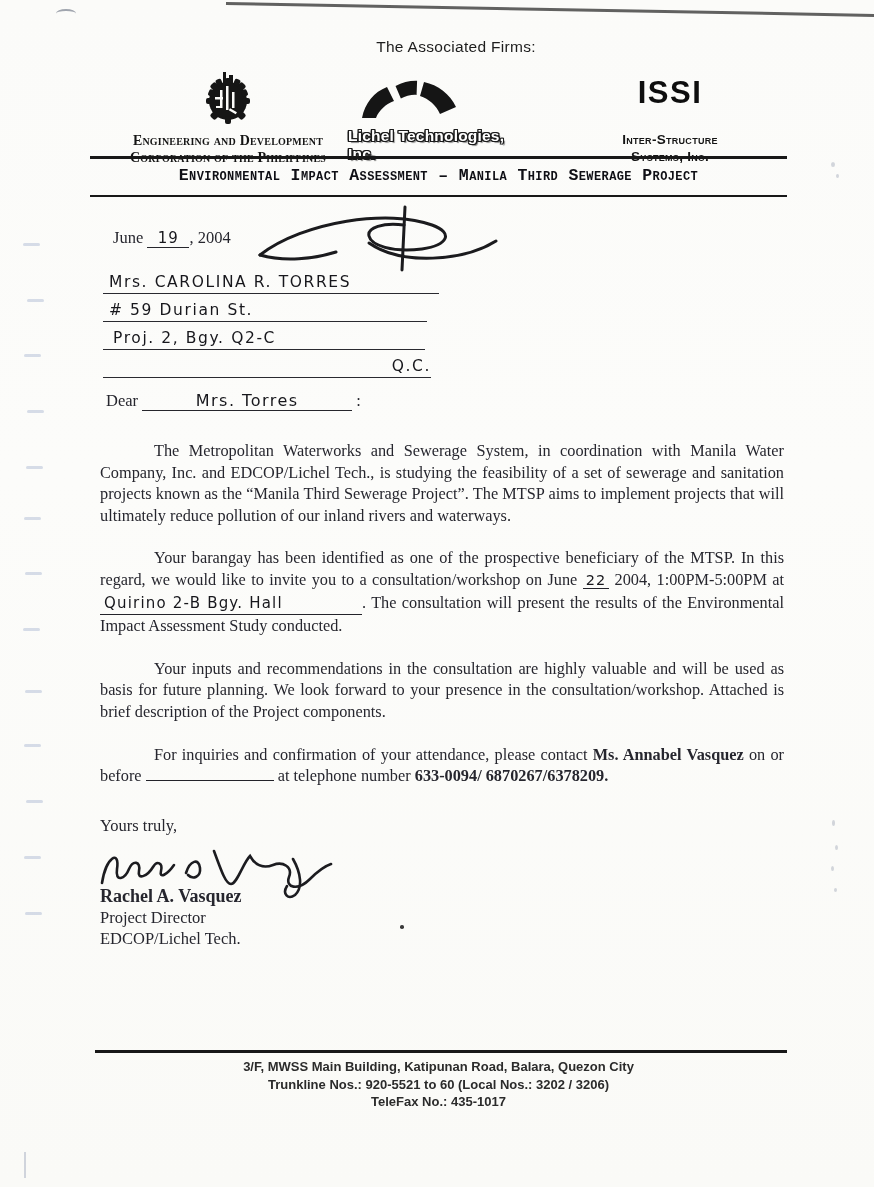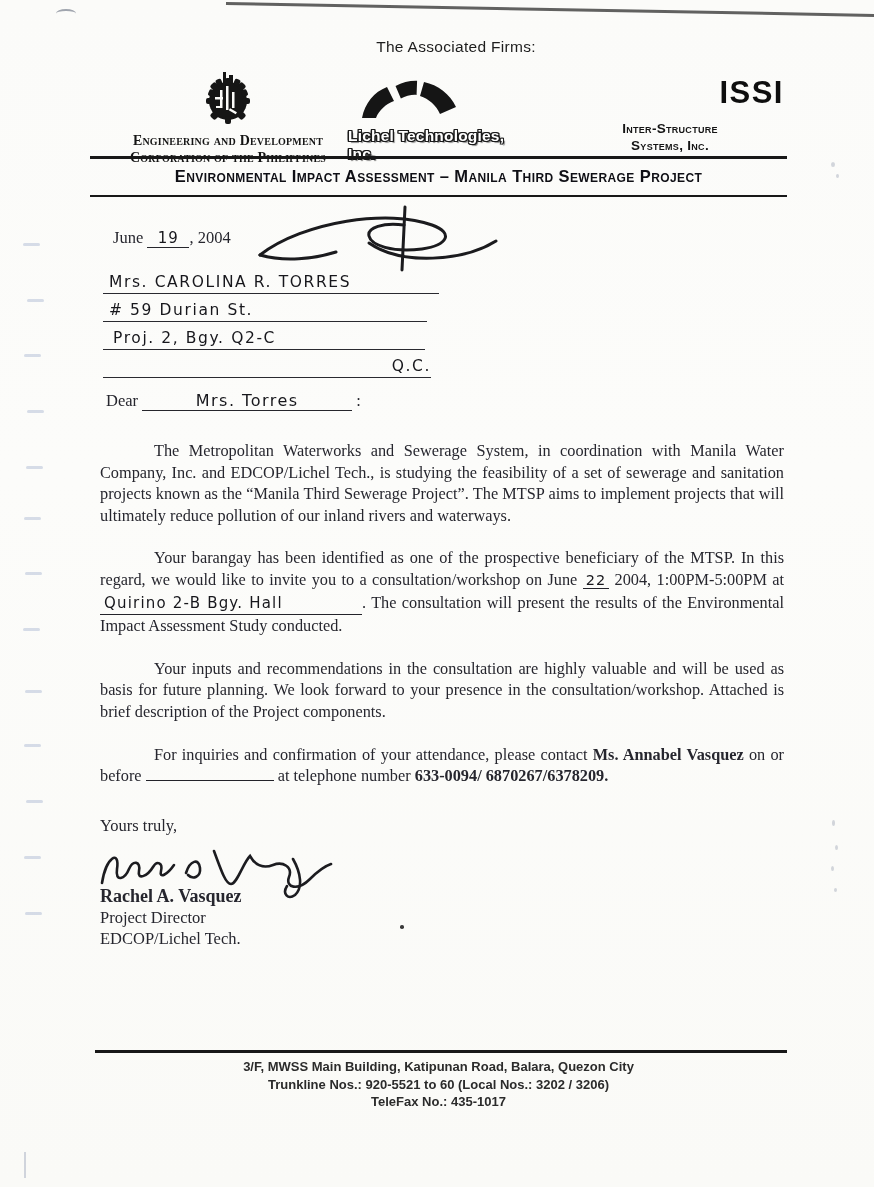--- a/index.html
+++ b/index.html
@@ -28,28 +28,28 @@
   .org-name{margin-top:5px; font-family:"Liberation Serif", serif; font-weight:bold;
     font-variant:small-caps; font-size:14px; line-height:16.5px; color:#141414; letter-spacing:.2px;}
   .lichel{position:absolute; top:72px; left:348px; width:176px; text-align:left;}
   .lichel-name{margin-top:1px; font-family:"Liberation Sans", sans-serif; font-weight:bold;
     font-size:15.5px; letter-spacing:.2px; color:#fff;
     text-shadow:-1.2px -1.2px 0 #1b1b1b,1.2px -1.2px 0 #1b1b1b,-1.2px 1.2px 0 #1b1b1b,
       1.2px 1.2px 0 #1b1b1b,0 -1.2px 0 #1b1b1b,0 1.2px 0 #1b1b1b,-1.2px 0 0 #1b1b1b,
       1.2px 0 0 #1b1b1b,2px 2.2px 1px #8a8a8a;}
   .issi{position:absolute; top:78px; left:556px; width:228px; text-align:center;
     font-family:"Liberation Sans", sans-serif;}
-  .issi-acronym{font-size:31px; font-weight:bold; letter-spacing:1.5px; line-height:30px; color:#0e0e0e;text-align:right;}
-  .issi-name{margin-top:13px; font-weight:bold; font-variant:small-caps; font-size:13.5px;
+  .issi-acronym{font-size:31px; font-weight:bold; letter-spacing:1.5px; line-height:30px; color:#0e0e0e;}
+  .issi-name{margin-top:24px; font-weight:bold; font-variant:small-caps; font-size:13.5px;
     line-height:16.5px; color:#141414; letter-spacing:.3px;}
   .rule{position:absolute; left:90px; width:697px; background:#181818;}
   .rule1{top:156px; height:3px;}
   .rule2{top:195px; height:2px;}
   .banner{position:absolute; top:157px; left:90px; width:697px; height:50px; line-height:38px;
-    text-align:center; font-family:Liberation Sans, sans-serif; font-weight:bold;
+    text-align:center; font-family:Liberation Mono, monospace; font-weight:bold;
     font-variant:small-caps; font-size:16.5px; letter-spacing:.4px; color:#0f0f15;}
   
   .hw{font-family:"DejaVu Sans", sans-serif; color:#17171c;}
   
   .date-row{position:absolute; top:228px; left:113px; font-size:16.5px;}
   .u-day{display:inline-block; width:42px; border-bottom:1.6px solid #26262c;
     text-align:center; font-size:15px; letter-spacing:1px;}
   .scribble1{position:absolute; top:203px; left:252px;}
   .addr{position:absolute; top:271px; left:103px;}
   .addr-line{border-bottom:1.7px solid #2a2a30; padding:2px 0 1px 6px; margin-bottom:5px;

